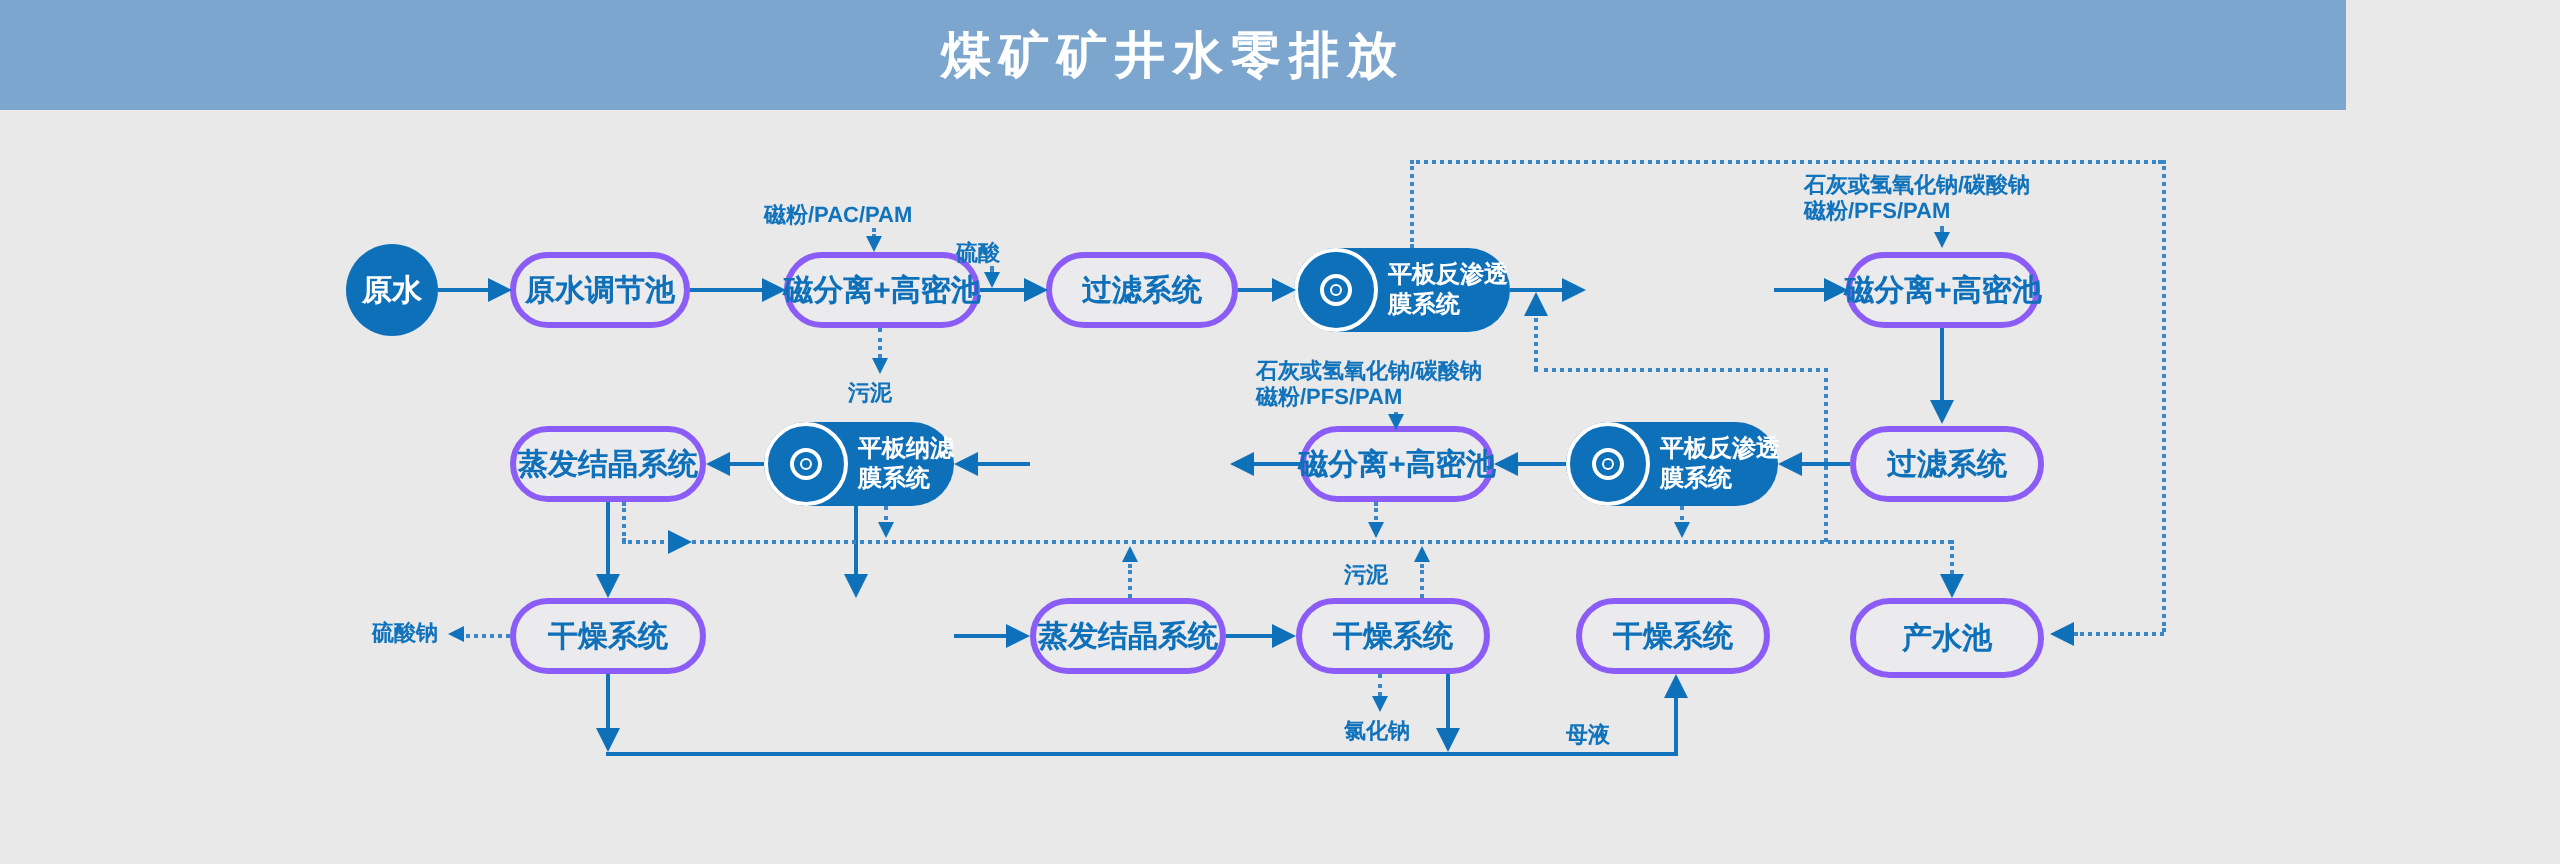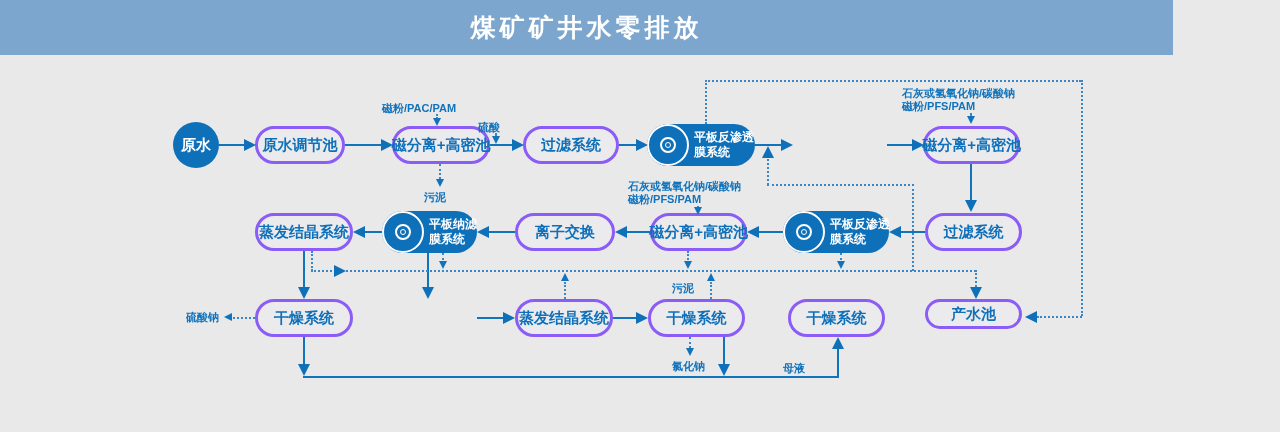--- a/index.html
+++ b/index.html
@@ -115,23 +115,20 @@
     <span class="lines">
       <span>平板反渗透</span>
       <span>膜系统</span>
     </span>
   </div>
 
   <div class="node" style="left:650px;top:213px;width:97px;height:38px;">
     <span>磁分离+高密池</span>
   </div>
 
-  <div class="node" style="left:515px;top:213px;width:100px;height:38px;">
-    <span>离子交换</span>
-  </div>
 
   <div class="node filled" style="left:382px;top:211px;width:95px;height:42px;">
     <span class="icn">
         <span class="ring">
           <span class="dot"></span>
         </span>
       </span>
     <span class="lines">
       <span>平板纳滤</span>
       <span>膜系统</span>
@@ -152,21 +149,21 @@
   </div>
 
   <div class="node" style="left:648px;top:299px;width:97px;height:38px;">
     <span>干燥系统</span>
   </div>
 
   <div class="node" style="left:788px;top:299px;width:97px;height:38px;">
     <span>干燥系统</span>
   </div>
 
-  <div class="node" style="left:925px;top:299px;width:97px;height:30px;">
+  <div class="node" style="left:925px;top:299px;width:97px;height:40px;">
     <span>产水池</span>
   </div>
 
   <div class="ln" style="left:219px;top:144px;width:26px;height:2px;"></div>
   <div class="ah ahr" style="left:244px;top:139px;"></div>
   <div class="ln" style="left:345px;top:144px;width:36px;height:2px;"></div>
   <div class="ah ahr" style="left:381px;top:139px;"></div>
   <div class="ln" style="left:490px;top:144px;width:22px;height:2px;"></div>
   <div class="ah ahr" style="left:512px;top:139px;"></div>
   <div class="ln" style="left:619px;top:144px;width:17px;height:2px;"></div>

